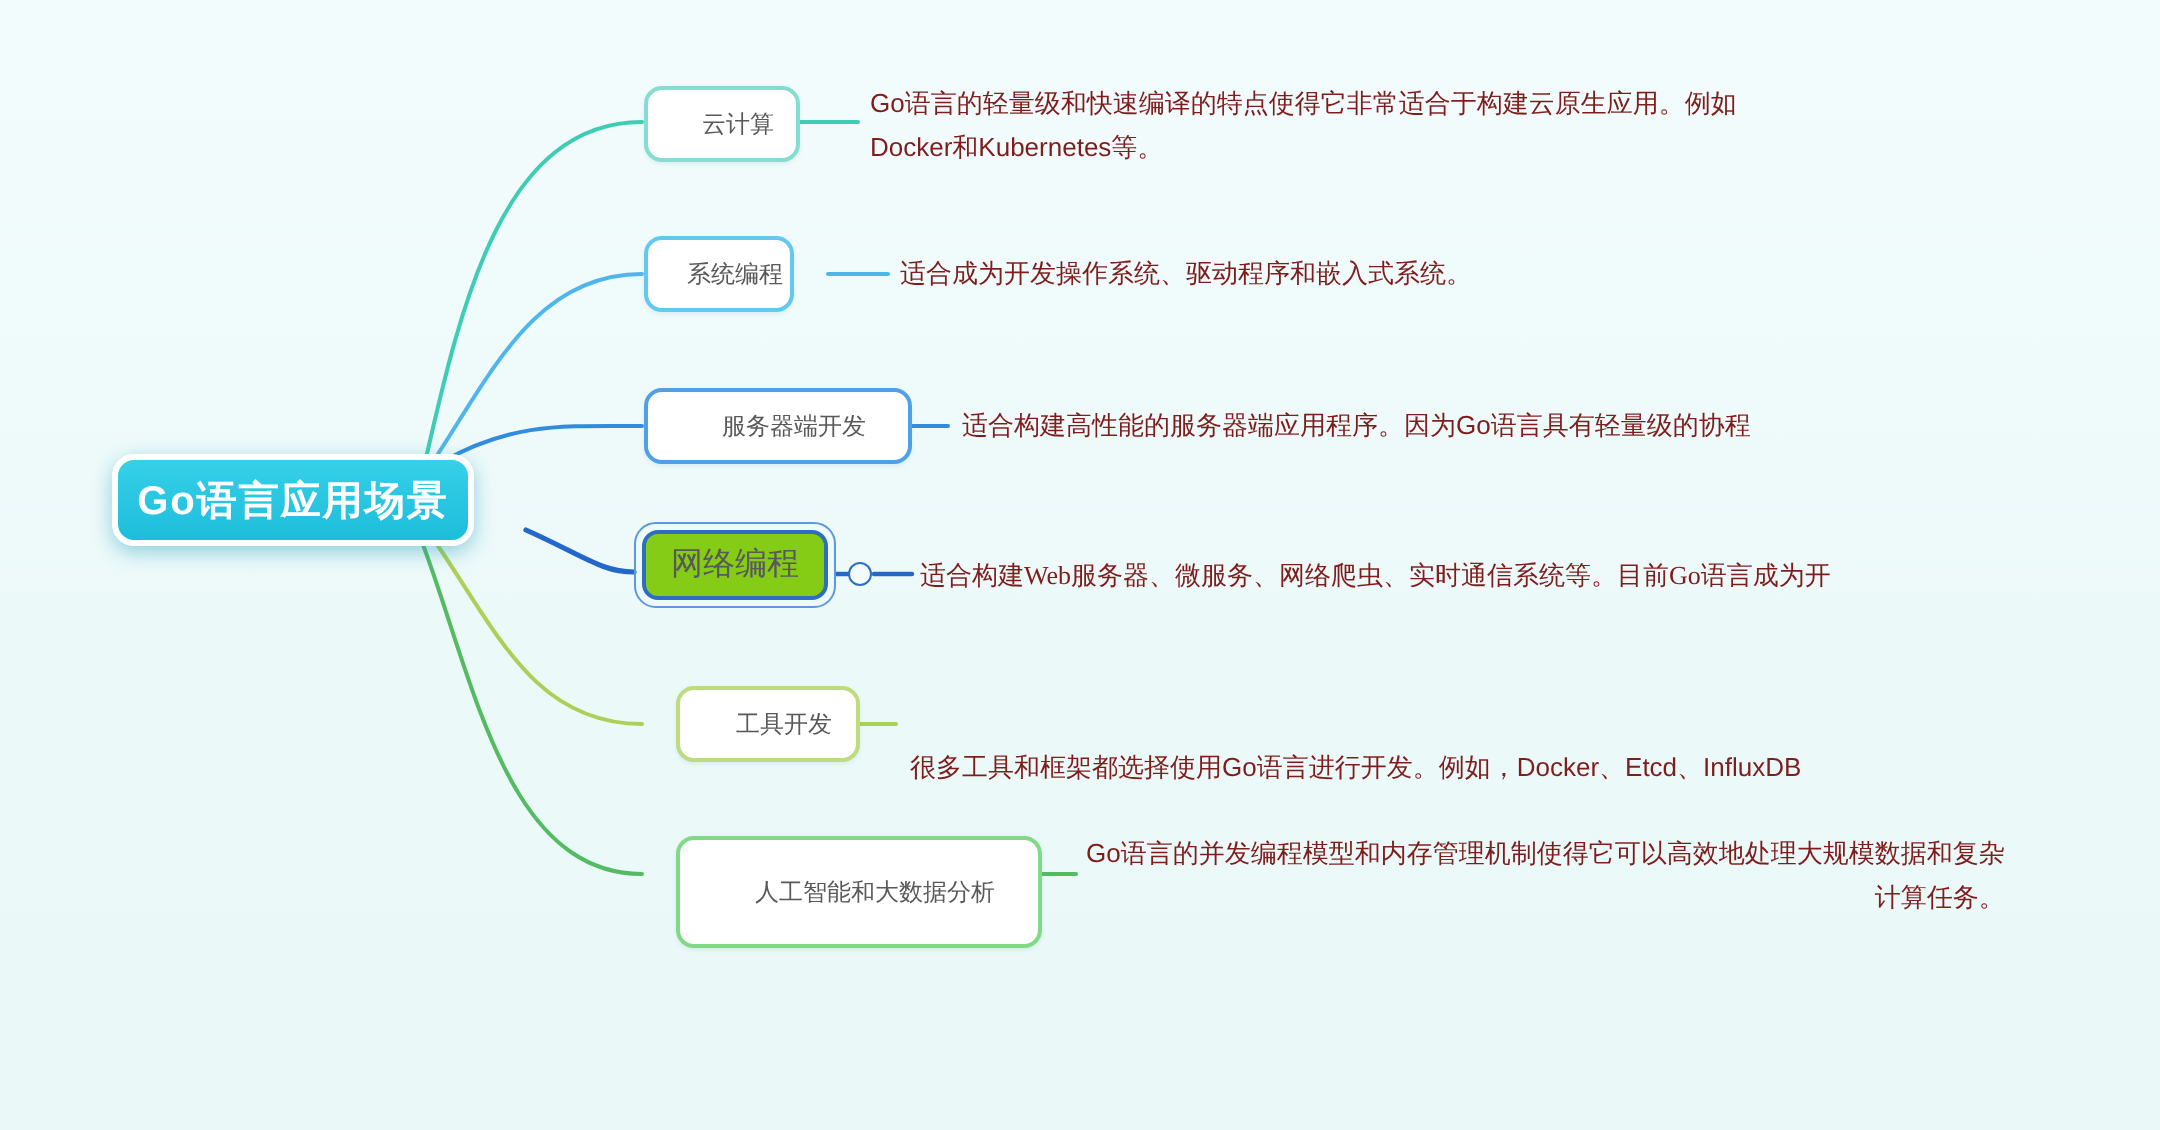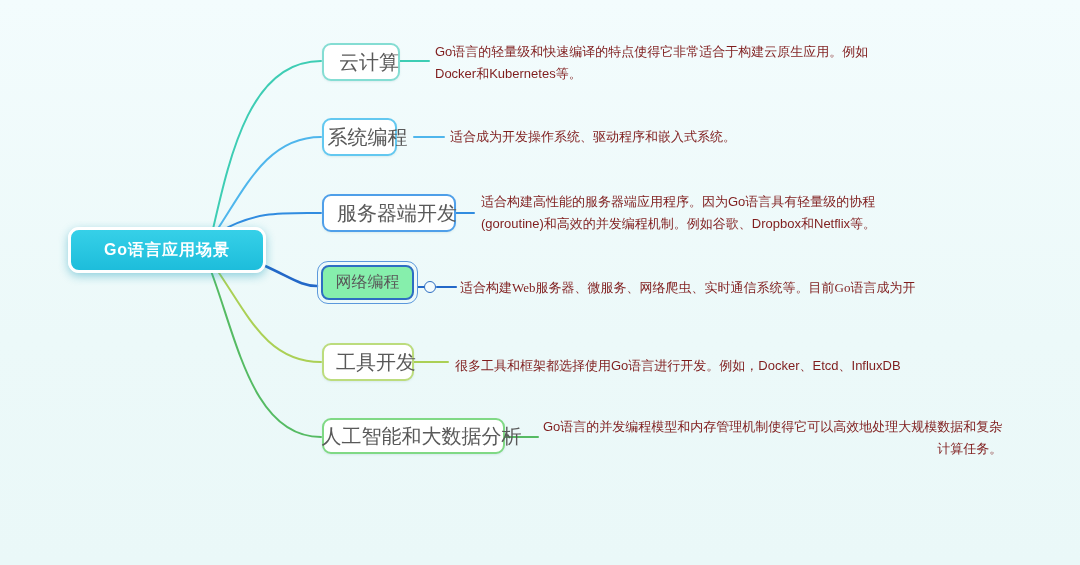--- a/index.html
+++ b/index.html
@@ -3,65 +3,65 @@
 <meta charset="utf-8">
 <style>
   html,body{margin:0;padding:0;}
   body{
     width:1080px;height:565px;position:relative;overflow:hidden;
     background:linear-gradient(180deg,#f3fcfd 0%,#ecf9f9 60%,#eaf8f8 100%);
     font-family:"Liberation Sans","DejaVu Sans",sans-serif;
   }
   #links{position:absolute;left:0;top:0;width:1080px;height:565px;pointer-events:none;}
   .root-node{
-    position:absolute;left:68px;top:227px;width:198px;height:46px;
+    position:absolute;left:56px;top:227px;width:181px;height:46px;
     box-sizing:border-box;border:3px solid #ffffff;border-radius:11px;
     background:linear-gradient(180deg,#36d0e8 0%,#1dbddb 100%);
     box-shadow:0 3px 10px rgba(25,155,185,.45);
     display:flex;align-items:center;justify-content:center;
-    color:#ffffff;font-size:16px;font-weight:bold;letter-spacing:1px;
+    color:#ffffff;font-size:20px;font-weight:bold;letter-spacing:1px;
     cursor:pointer;
   }
   .topic{
     position:absolute;box-sizing:border-box;background:#ffffff;
     border:2px solid #ccc;border-radius:9px;
     display:flex;align-items:center;justify-content:center;
-    color:#595959;font-size:20px;white-space:nowrap;
+    color:#595959;font-size:12px;white-space:nowrap;
     box-shadow:0 1px 2px rgba(120,170,180,.18);cursor:pointer;padding-left:16px;
   }
   .topic-cloud{left:322px;top:43px;width:78px;height:38px;}
   .topic-system{left:322px;top:118px;width:75px;height:38px;}
   .topic-server{left:322px;top:194px;width:134px;height:38px;}
   .topic-tools{left:322px;top:343px;width:92px;height:38px;}
-  .topic-ai{left:322px;top:418px;width:183px;height:36px;}
+  .topic-ai{left:338px;top:418px;width:183px;height:56px;}
   .select-ring{
     position:absolute;left:317px;top:261px;width:101px;height:43px;
     box-sizing:border-box;border:1.5px solid #5b98dc;border-radius:11px;
     display:flex;align-items:center;justify-content:center;background:transparent;
   }
   .topic-network{
     position:relative;width:93px;height:35px;box-sizing:border-box;
-    background:#86efac;border:2px solid #2e6ec2;border-radius:8px;
+    background:#84cc16;border:2px solid #2e6ec2;border-radius:8px;
     display:flex;align-items:center;justify-content:center;
     color:#595959;font-size:16px;white-space:nowrap;cursor:pointer;
   }
   .collapse-handle{
     position:absolute;left:424px;top:281px;width:12px;height:12px;
     box-sizing:border-box;border:1.5px solid #2e6ec2;border-radius:50%;
     background:#f3fbfd;cursor:pointer;
   }
   .desc{
     position:absolute;transform:translateY(-50%);
     color:#7f1d1d;font-size:13px;line-height:22px;white-space:nowrap;cursor:pointer;
   }
   .desc-cloud{left:435px;top:63px;}
   .desc-system{left:450px;top:137px;}
   .desc-server{left:481px;top:213px;}
   .desc-network{left:460px;top:288px;font-family:Liberation Serif, serif;}
-  .desc-tools{left:455px;top:366px;}
+  .desc-tools{left:455px;top:384px;}
   .desc-ai{left:543px;top:438px;text-align:right;}
 </style>
 </head>
 <body>
 
 <svg id="links" viewBox="0 0 1080 565">
 
   <path d="M 213 229 C 231 150, 252 61, 321 61" fill="none" stroke-width="2" stroke-linecap="round" stroke="#3ecdb4"></path>
   <path d="M 217 230 C 246 186, 268 137, 321 137" fill="none" stroke-width="2" stroke-linecap="round" stroke="#4fb6ec"></path>
   <path d="M 221 231 C 256 211, 282 213, 321 213" fill="none" stroke-width="2" stroke-linecap="round" stroke="#318ce0"></path>
@@ -82,33 +82,32 @@
 
 <div class="topic topic-cloud" style="border-color: rgb(132, 221, 211);">云计算</div>
 <div class="topic topic-system" style="border-color: rgb(99, 200, 240);">系统编程</div>
 <div class="topic topic-server" style="border-color: rgb(79, 159, 233);">服务器端开发</div>
 
 <div class="select-ring">
   <div class="topic-network" style="border-color: rgb(46, 110, 194);">网络编程</div>
 </div>
 <div class="collapse-handle"></div>
 
-<div class="topic topic-tools" style="border-color: rgb(188, 220, 125);">工具开发</div>
+<div class="topic topic-tools" style="border-color: rgb(188, 220, 125); margin-left: 16px;">工具开发</div>
 <div class="topic topic-ai" style="border-color: rgb(128, 217, 133);">人工智能和大数据分析</div>
 
 <div class="desc desc-cloud">
   <div>Go语言的轻量级和快速编译的特点使得它非常适合于构建云原生应用。例如</div>
   <div>Docker和Kubernetes等。</div>
 </div>
 <div class="desc desc-system">
   <div>适合成为开发操作系统、驱动程序和嵌入式系统。</div>
 </div>
 <div class="desc desc-server">
   <div>适合构建高性能的服务器端应用程序。因为Go语言具有轻量级的协程</div>
-  <div>(goroutine)和高效的并发编程机制。例如谷歌、Dropbox和Netflix等。</div>
 </div>
 <div class="desc desc-network">
   <div>适合构建Web服务器、微服务、网络爬虫、实时通信系统等。目前Go语言成为开</div>
 </div>
 <div class="desc desc-tools">
   <div>很多工具和框架都选择使用Go语言进行开发。例如，Docker、Etcd、InfluxDB</div>
 </div>
 <div class="desc desc-ai">
   <div>Go语言的并发编程模型和内存管理机制使得它可以高效地处理大规模数据和复杂</div>
   <div>计算任务。</div>

